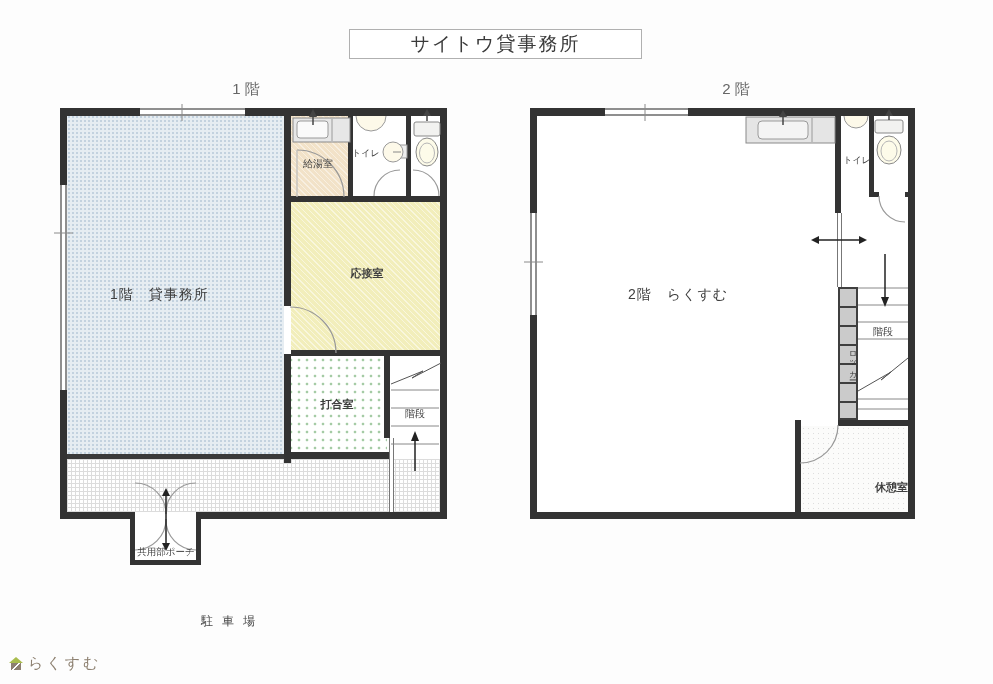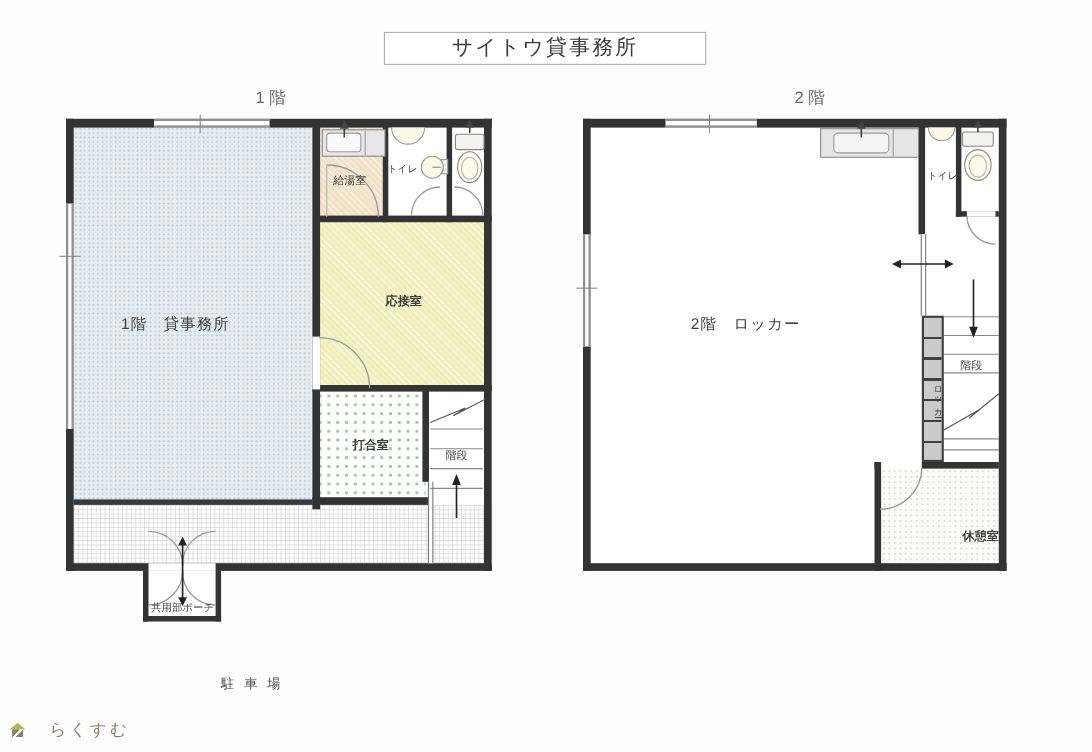--- a/index.html
+++ b/index.html
@@ -31,21 +31,21 @@
   .lbl{position:absolute;color:#3e3e3e;}
   .lbl-main{font-size:14px;letter-spacing:1px;}
   .lbl-room{font-size:11px;text-align:center;font-weight:bold;}
   .lbl-sm{font-size:9px;text-align:center;}
   .lbl-stair{font-size:10px;text-align:center;}
   .lbl-vert{writing-mode:vertical-rl;text-orientation:upright;font-size:8px;letter-spacing:1px;
             text-align:center;color:#2e2e2e;}
   .lbl-park{font-size:12px;letter-spacing:9px;text-align:center;color:#4a4a4a;}
   svg.overlay{position:absolute;left:0;top:0;pointer-events:none;}
   
-  .logo{position:absolute;left:8px;top:654px;display:flex;align-items:center;gap:22px;}
+  .logo{position:absolute;left:8px;top:654px;display:flex;align-items:center;gap:5px;}
   .logo-house{width:15px;height:14px;display:flex;flex-direction:column;align-items:center;}
   .logo-roof{width:0;height:0;border-left:7px solid transparent;border-right:7px solid transparent;border-bottom:6px solid #a9bd4d;}
   .logo-body{width:10px;height:7px;background:linear-gradient(135deg,#8d8070 42%,#fff 42%,#fff 58%,#8d8070 58%);}
   .logo-text{font-size:15px;letter-spacing:3px;color:#8d8070;}
 </style>
 </head>
 <body>
 
 <div class="page">
 
@@ -212,21 +212,21 @@
 
   <div class="lbl lbl-main" style="left:110px;top:286px;">1階　貸事務所</div>
   <div class="lbl lbl-sm" style="left:287px;top:157px;width:62px;font-size:10px;">給湯室</div>
   <div class="lbl lbl-sm" style="left:352px;top:147px;width:34px;text-align:left;">トイレ</div>
   <div class="lbl lbl-room" style="left:287px;top:266px;width:160px;">応接室</div>
   <div class="lbl lbl-room" style="left:287px;top:397px;width:100px;">打合室</div>
   <div class="lbl lbl-stair" style="left:390px;top:407px;width:50px;">階段</div>
   <div class="lbl lbl-sm" style="left:131px;top:546px;width:70px;font-size:9.5px;">共用部ポーチ</div>
   <div class="lbl lbl-park" style="left:185px;top:613px;width:95px;">駐車場</div>
 
-  <div class="lbl lbl-main" style="left:628px;top:286px;">2階　ロッカー</div>
+  <div class="lbl lbl-main" style="left:628px;top:286px;">2階　らくすむ</div>
   <div class="lbl lbl-sm" style="left:841px;top:154px;width:32px;">トイレ</div>
   <div class="lbl lbl-stair" style="left:860px;top:325px;width:46px;">階段</div>
   <div class="lbl lbl-vert" style="left:840px;top:308px;width:17px;height:105px;">ロッカー</div>
   <div class="lbl lbl-room" style="left:844px;top:480px;width:95px;">休憩室</div>
 
   <div class="logo">
     <div class="logo-house">
       <div class="logo-roof"></div>
         <div class="logo-body"></div>
     </div>

